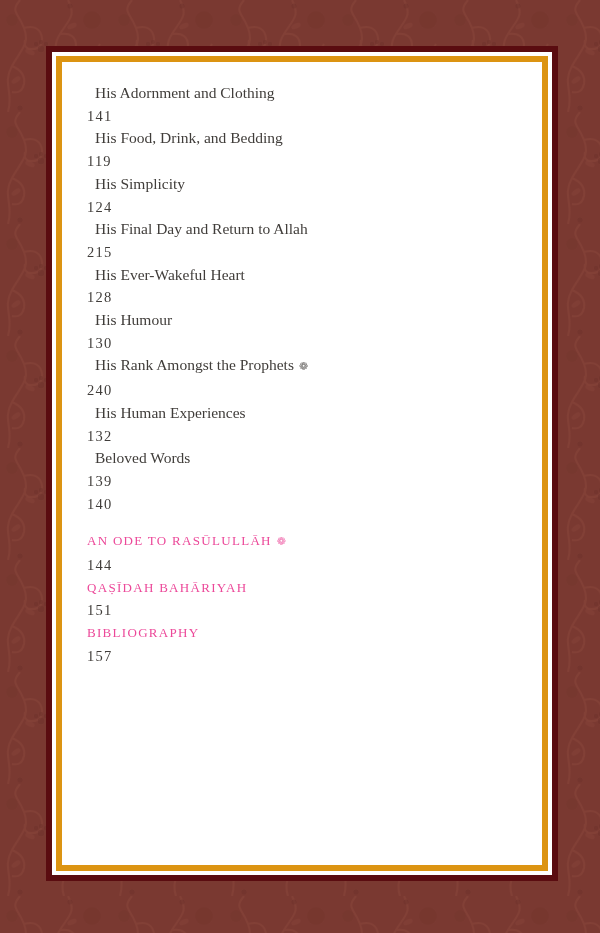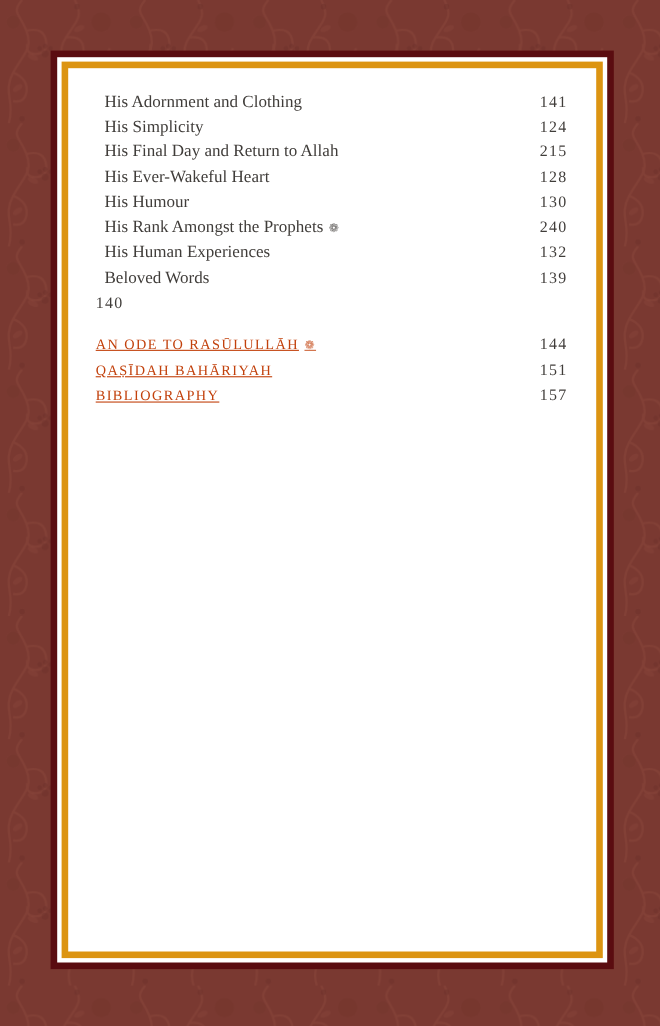--- a/index.html
+++ b/index.html
@@ -53,35 +53,35 @@
     padding: 20px 26px 0 25px;
     font-family: "Liberation Serif", "DejaVu Serif", serif;
     color: #403d3a;
   }
   .toc-row {
     display: flex;
     justify-content: space-between;
     align-items: baseline;
     line-height: 22.7px;
     font-size: 15.5px;
+    flex-direction: column;
   }
   .toc-row .title { white-space: nowrap; }
   .toc-row .title.indent { padding-left: 8px; }
   .pagenum {
     font-size: 14.5px;
     letter-spacing: 1.2px;
     color: #403d3a;
     font-feature-settings: "onum" 1;
   }
   .backmatter { margin-top: 15px; }
   .backmatter .toc-row .title {
     font-size: 13px;
     letter-spacing: 1.3px;
-    color: #c2410c;
-    text-decoration: underline;
+    color: #ec4899;
   }
   .phbu {
     font-family: "DejaVu Sans", sans-serif;
     font-size: 11px;
     opacity: 0.8;
     margin-left: 5px;
   }
 </style>
 </head>
 <body>
@@ -130,20 +130,24 @@
     <div class="frame-gap">
       <div class="frame-gold">
         <div class="page">
 
           <div>
             <div class="toc-row">
               <span class="title indent"><span>His Adornment and Clothing</span></span>
               <span class="pagenum">141</span>
             </div>
             <div class="toc-row">
+              <span class="title indent"><span>His Food, Drink, and Bedding</span></span>
+              <span class="pagenum">119</span>
+            </div>
+            <div class="toc-row">
               <span class="title indent"><span>His Simplicity</span></span>
               <span class="pagenum">124</span>
             </div>
             <div class="toc-row">
               <span class="title indent"><span>His Final Day and Return to Allah</span></span>
               <span class="pagenum">215</span>
             </div>
             <div class="toc-row">
               <span class="title indent"><span>His Ever-Wakeful Heart</span></span>
               <span class="pagenum">128</span>

